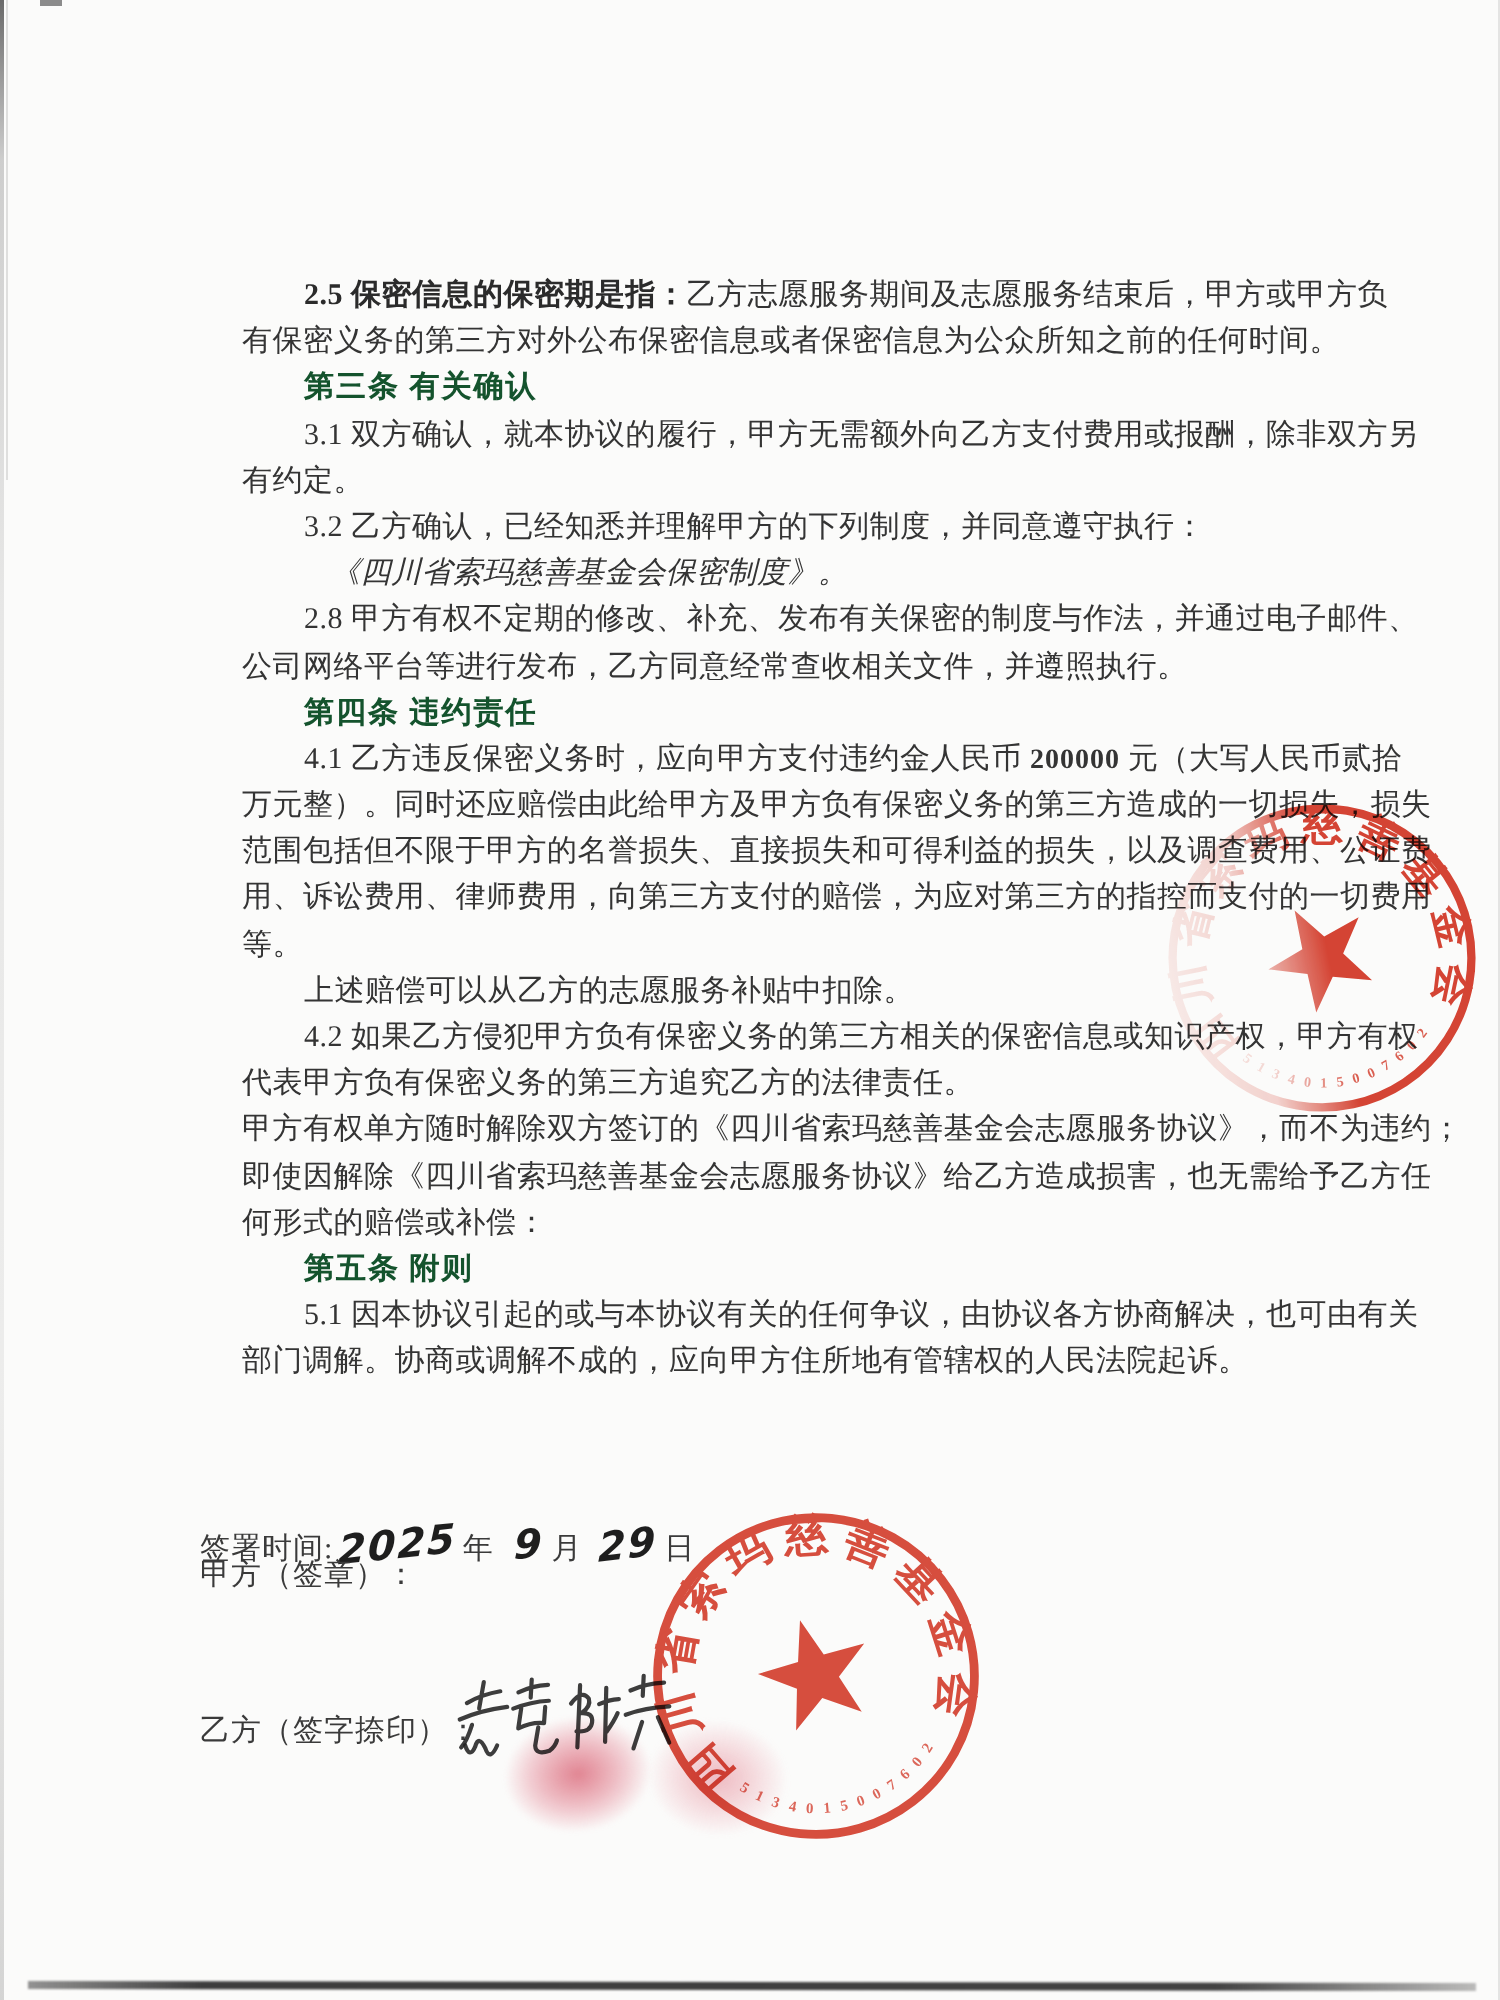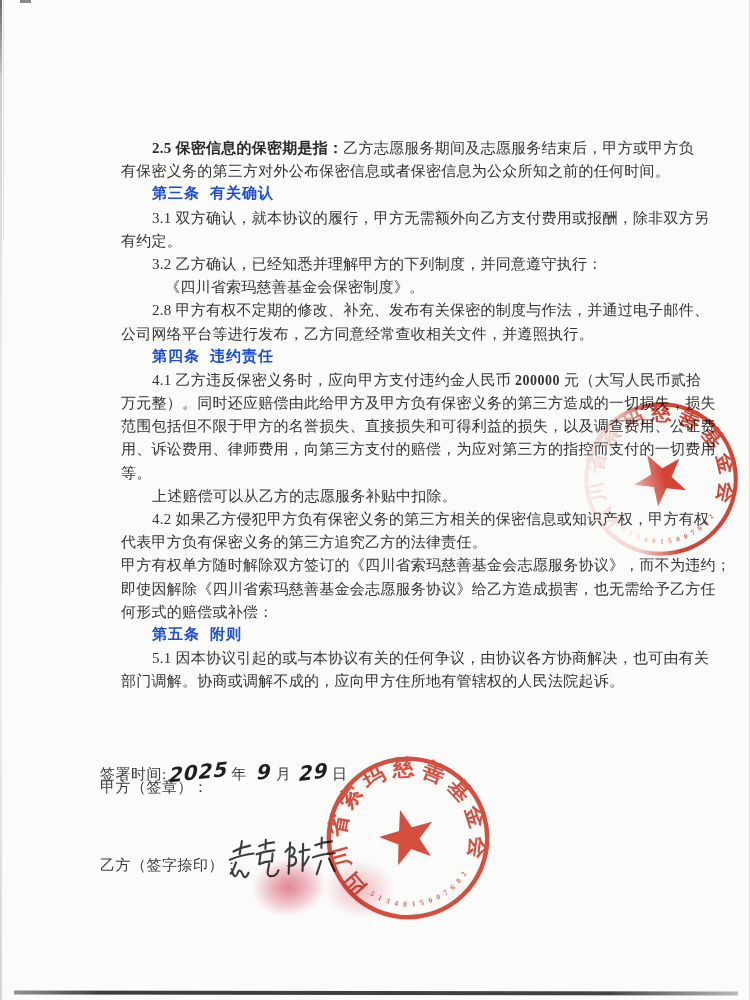--- a/index.html
+++ b/index.html
@@ -13,22 +13,22 @@
   .edge-left{position:absolute;left:0;top:0;width:2px;height:1000px;background:linear-gradient(180deg,#6a6a6a 0%,rgba(150,150,150,.45) 8%,rgba(170,170,170,.25) 30%,rgba(170,170,170,.18) 70%,rgba(140,140,140,.35) 100%);}
   .edge-left2{position:absolute;left:3px;top:0;width:1px;height:240px;background:rgba(140,140,140,.25);}
   .edge-top-tick{position:absolute;left:20px;top:0;width:11px;height:3px;background:#6f6f6f;opacity:.8;}
   .edge-bottom{position:absolute;left:14px;top:991px;width:724px;height:4px;background:linear-gradient(90deg,rgba(60,60,60,.55),#3d3d3d 12%,#424242 82%,rgba(90,90,90,.4));transform:rotate(.08deg);filter:blur(.4px);}
   .edge-right{position:absolute;right:0;top:0;width:1px;height:1000px;background:rgba(160,160,160,.25);}
 
   
   .doc{position:absolute;left:85px;top:137px;width:590px;margin-left:36px;}
   .ln{white-space:nowrap;line-height:23.2px;height:23.2px;font-size:15px;letter-spacing:.25px;}
   .i1{padding-left:31px;}
-  .i2{padding-left:44px;}
-  .hd{font-weight:700;color:#1d4ed8;letter-spacing:1px;font-family:Liberation Mono, monospace;}
+  .i2{padding-left:44px;font-style:italic;}
+  .hd{font-weight:700;color:#14532d;letter-spacing:1px;}
   .lead{font-weight:700;color:#2b2b2b;}
   .num{font-family:Liberation Serif, serif;font-weight:700;font-size:14px;letter-spacing:.5px;}
 
   
   .sig-line{position:absolute;left:100px;white-space:nowrap;font-size:15px;letter-spacing:.5px;color:#3a3a3a;}
   .sig-date{top:760px;}
   .sig-a{top:778px;}
   .sig-b{top:856px;text-align:right;}
   .hw{display:inline-block;font-family:"DejaVu Sans",sans-serif;font-style:italic;font-weight:700;color:#1e1e1e;font-size:20px;letter-spacing:1px;}
   .hw-year{transform:rotate(-6deg) skewX(-8deg);margin:0 1px 0 2px;}

